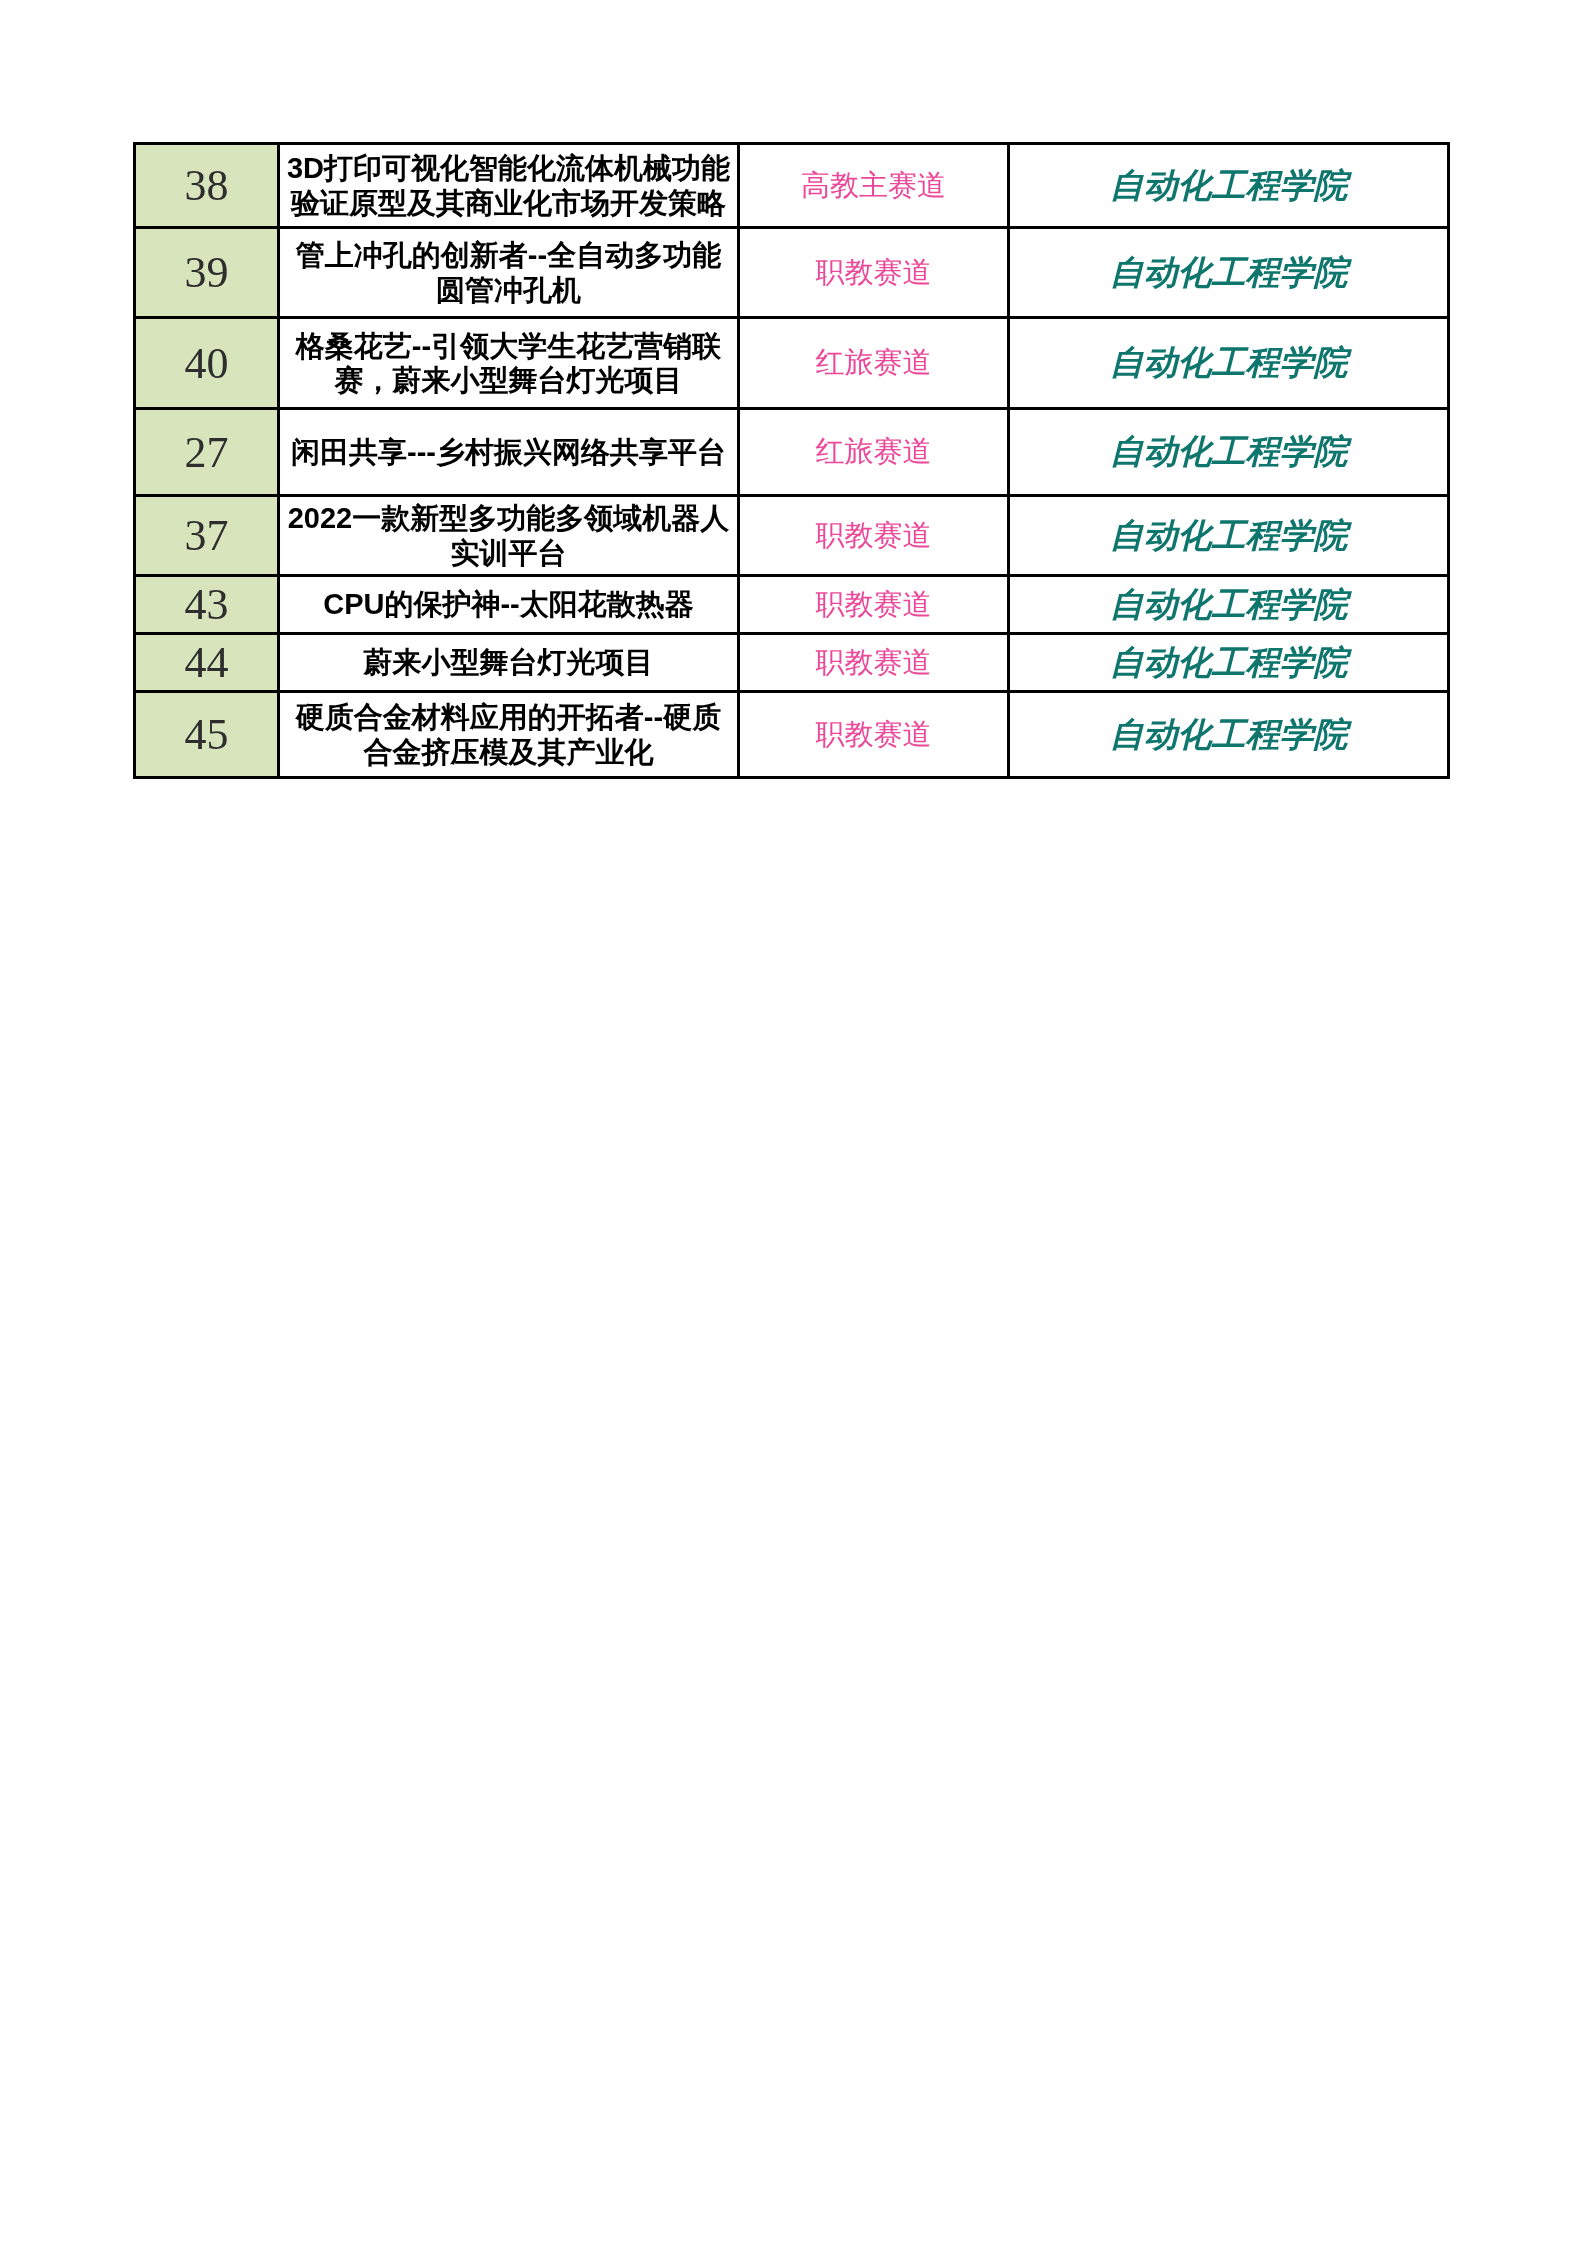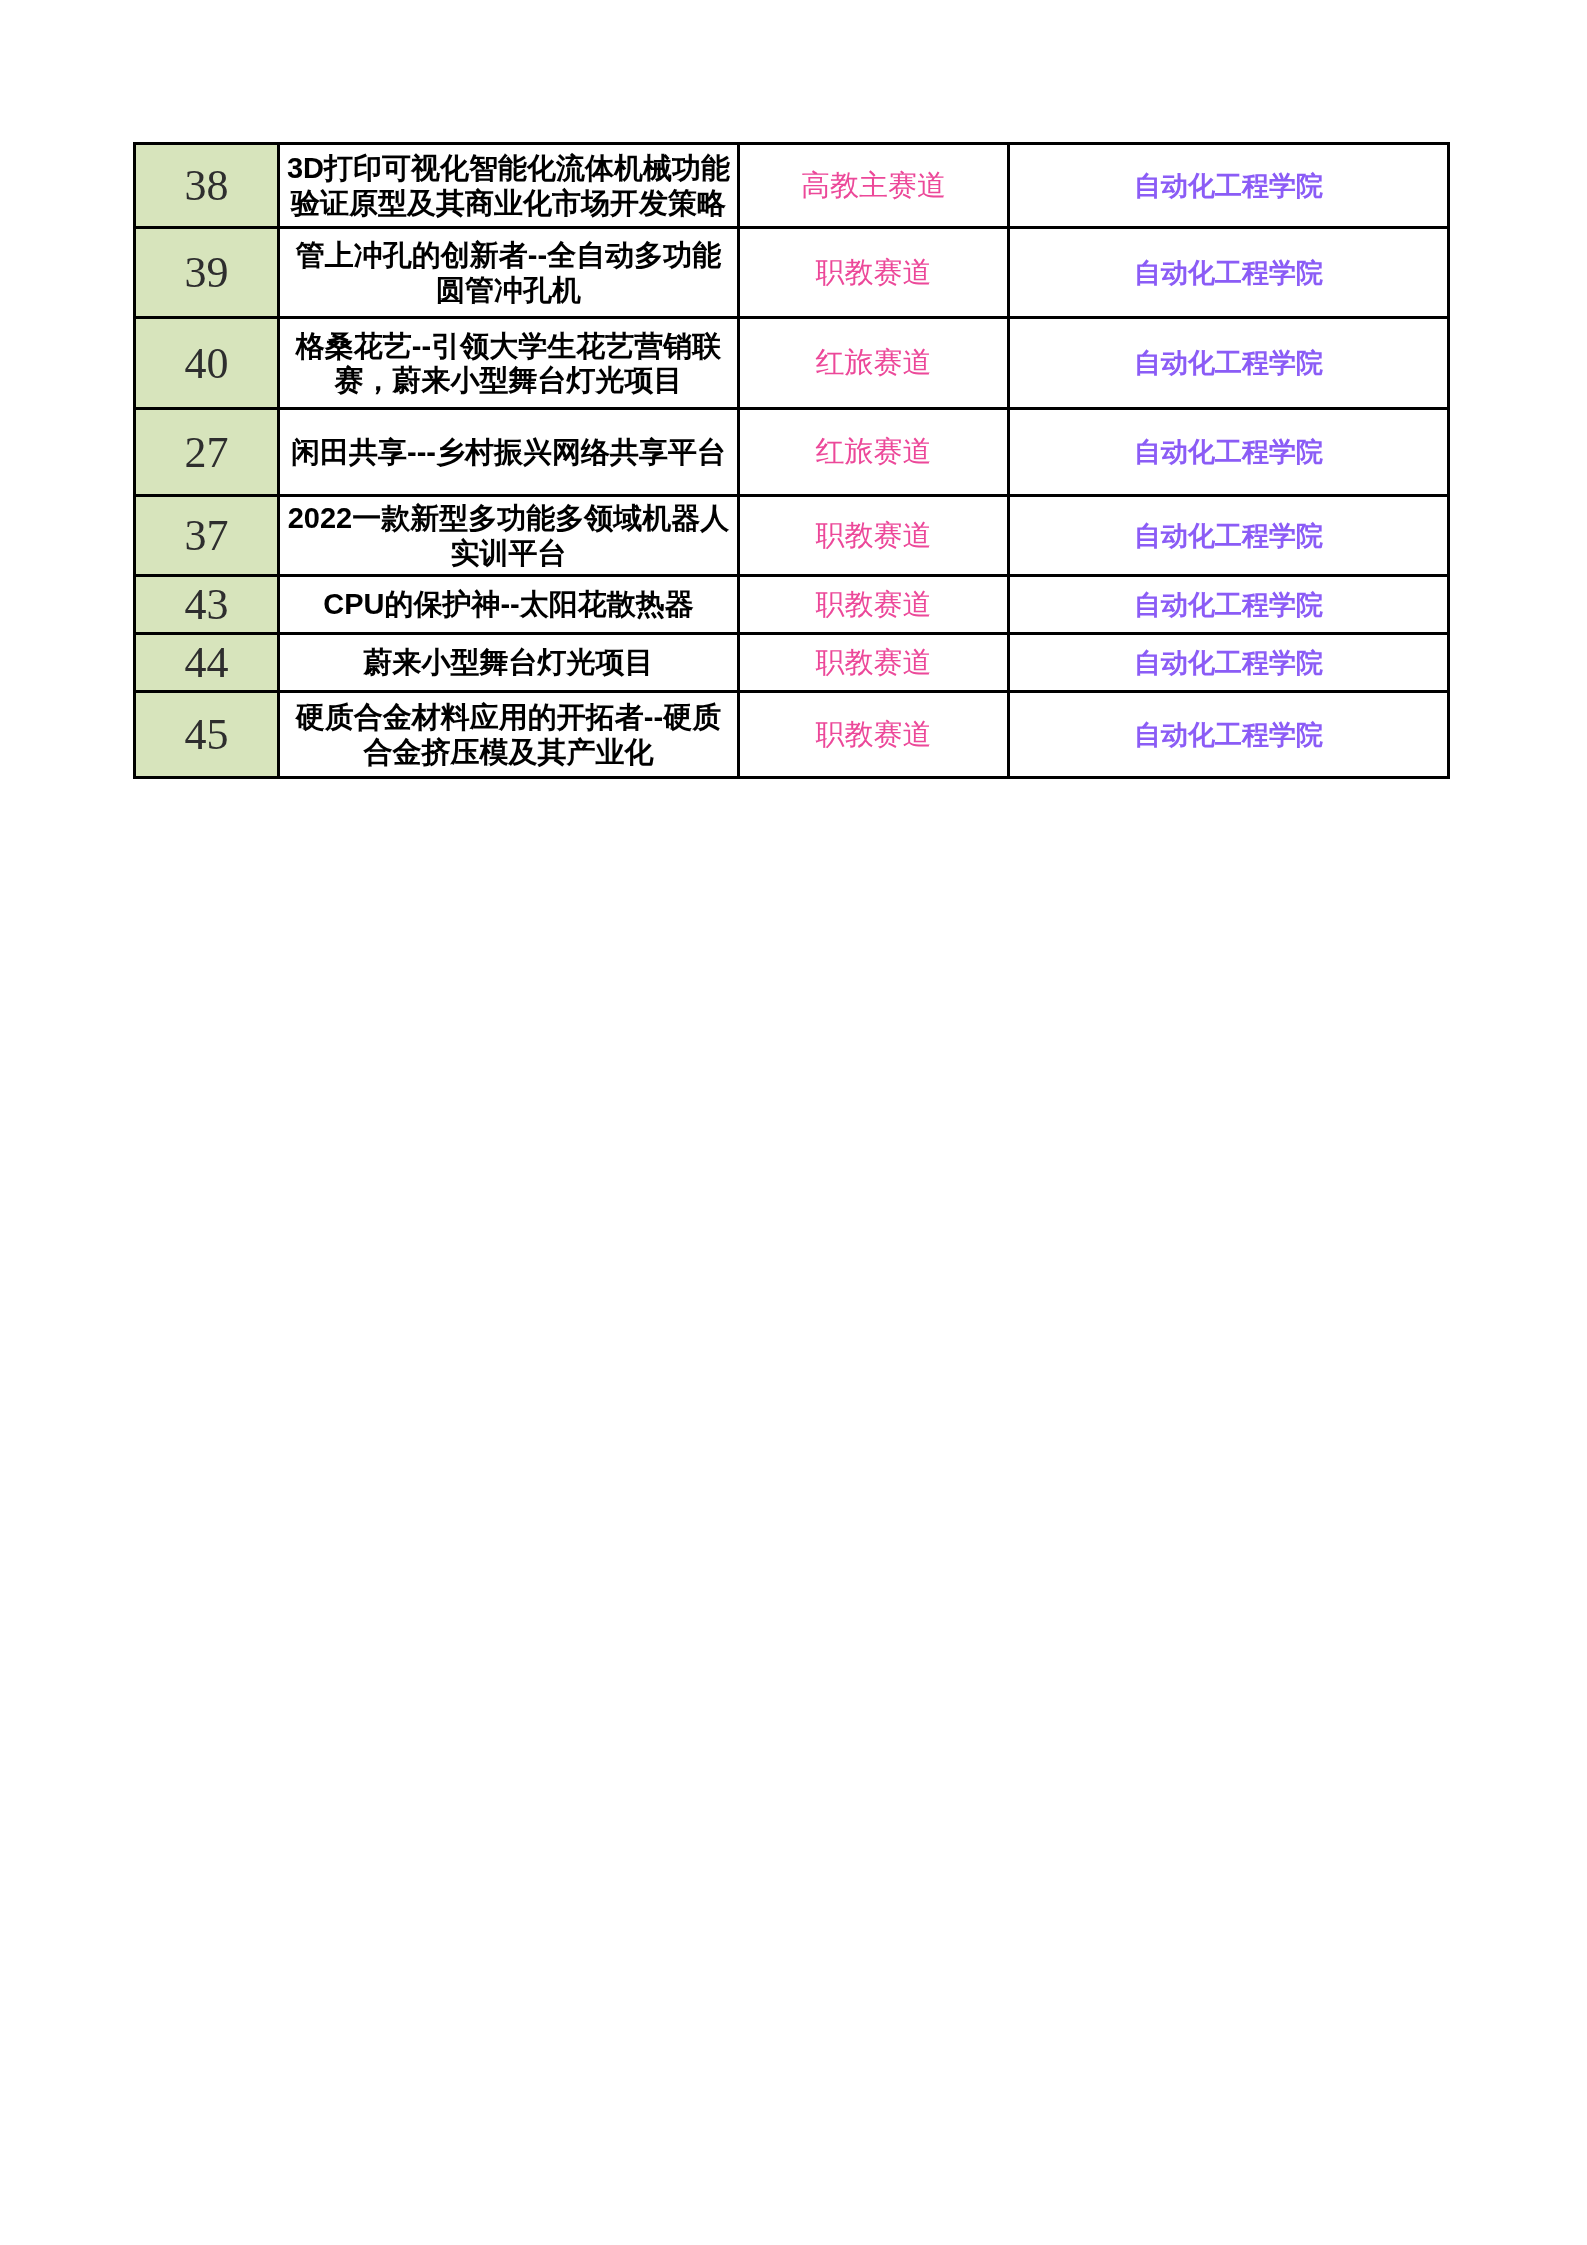--- a/index.html
+++ b/index.html
@@ -58,22 +58,23 @@
     width: 270px;
     font-family: "Liberation Serif", "DejaVu Serif", serif;
     font-weight: 400;
     font-size: 29px;
     color: #ec4899;
   }
   td.c-college {
     width: 440px;
     font-family: "DejaVu Sans", sans-serif;
     font-weight: 700;
-    font-size: 27px;
-    color: #8b5cf6;
+    font-size: 34px;
+    color: #0f766e;
+    font-style: italic;
   }
   tr.r0 { height: 84px; }
   tr.r1 { height: 90px; }
   tr.r2 { height: 91px; margin-top: 34px; }
   tr.r3 { height: 87px; }
   tr.r4 { height: 80px; }
   tr.r5 { height: 57px; }
   tr.r6 { height: 48px; }
   tr.r7 { height: 86px; }
 </style>

